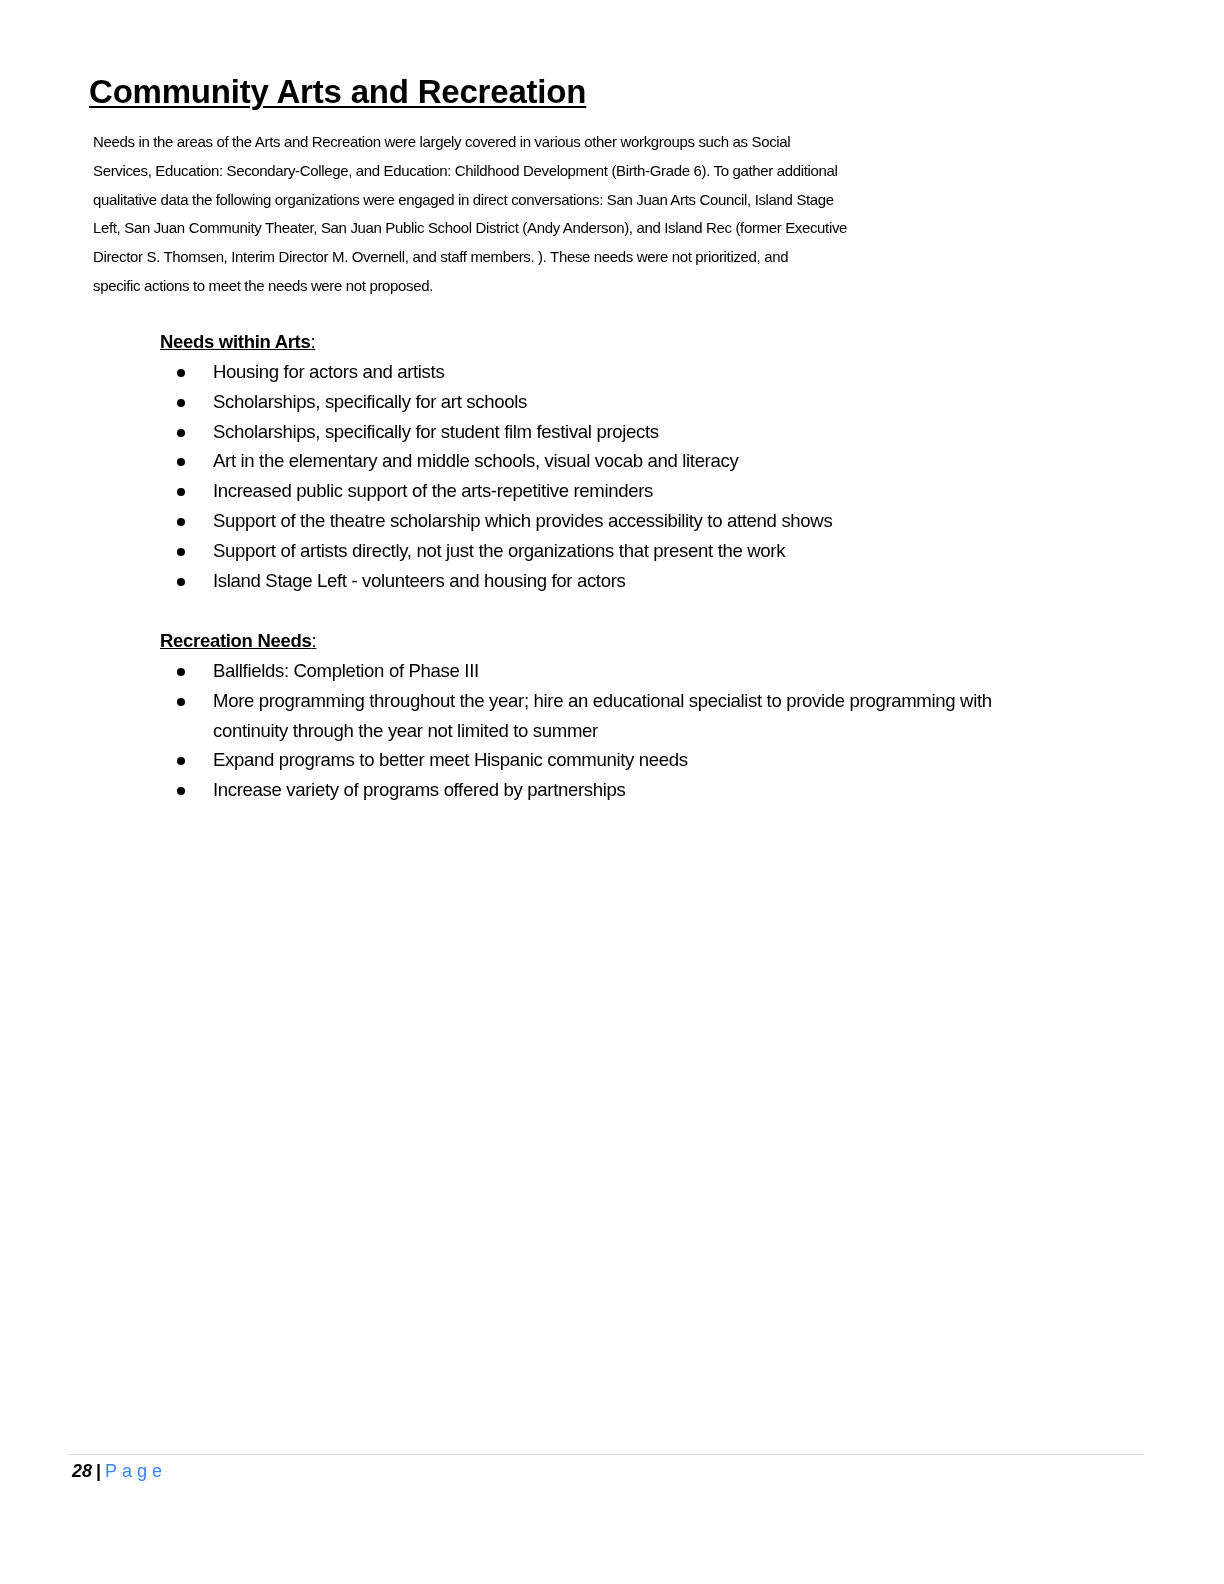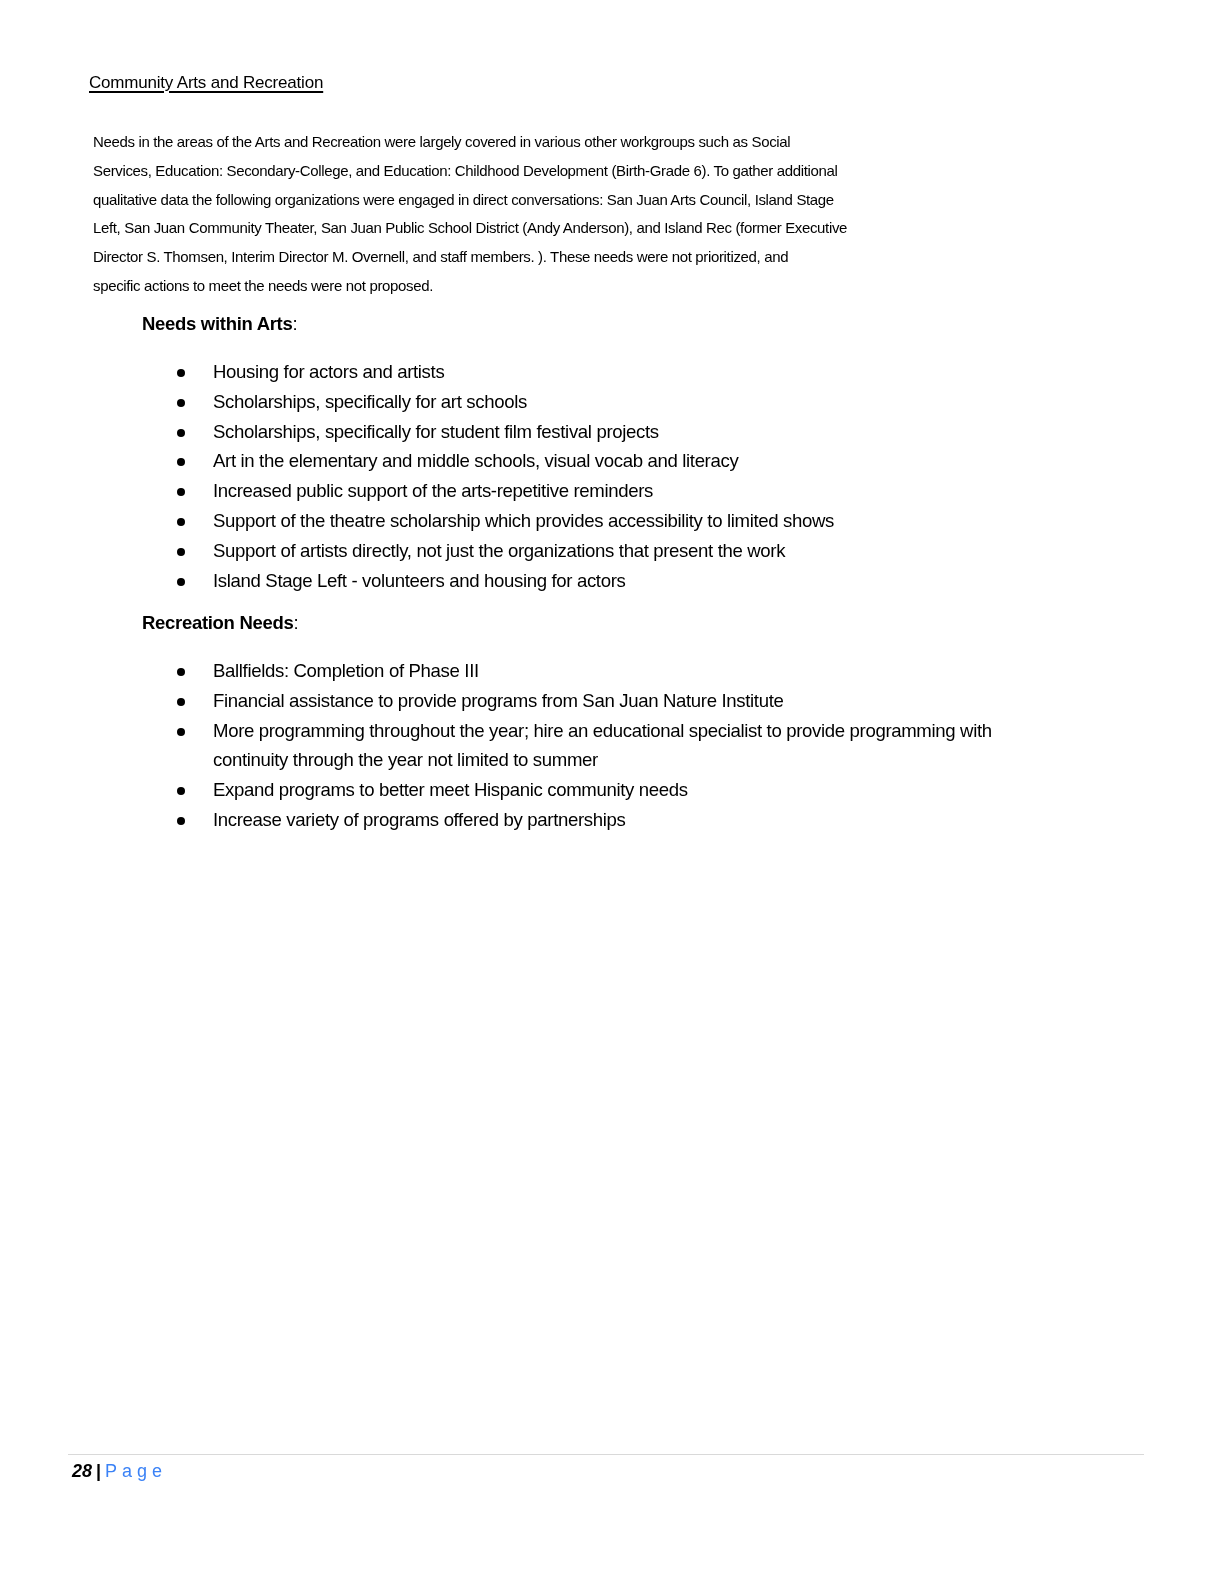--- a/index.html
+++ b/index.html
@@ -2,31 +2,31 @@
 <html><head>
 <meta charset="utf-8">
 <style>
   html, body { margin: 0; padding: 0; background: #ffffff; }
   body {
     width: 1224px; height: 1584px; position: relative; overflow: hidden;
     font-family: "Liberation Sans", sans-serif; color: #000;
   }
   .title {
     position: absolute; left: 89px; top: 73px;
-    font-size: 17px; font-weight: normal; text-decoration: underline;
+    font-size: 33px; font-weight: bold; text-decoration: underline;
     text-underline-offset: 3px; text-decoration-thickness: 2px;
     letter-spacing: -0.2px; margin: 0;
   }
   .intro {
     position: absolute; left: 89px; top: 124px; width: 1050px;
     font-size: 15px; line-height: 28.8px; letter-spacing: -0.35px; margin: 4px;
   }
   .intro span { display: block; white-space: nowrap; }
   .subhead {
-    position: absolute; left: 142px; font-size: 18.5px; margin: 0; letter-spacing: -0.3px;
+    position: absolute; left: 142px; font-size: 18.5px; margin: 18px; letter-spacing: -0.3px; text-decoration: underline;
   }
   .subhead b { font-weight: bold; }
   ul.list { position: absolute; left: 0; margin: 0; padding: 0; list-style: none; }
   ul.list li {
     position: relative; padding-left: 213px; font-size: 18.6px;
     line-height: 29.8px; letter-spacing: -0.35px; white-space: nowrap;
   }
   ul.list li .bullet {
     position: absolute; left: 177px; top: 12px; width: 8px; height: 8px;
     border-radius: 50%; background: #000;
@@ -56,30 +56,29 @@
 </p>
 
 <p class="subhead" style="top:313px;"><b>Needs within Arts</b><span>:</span></p>
 
 <ul class="list" style="top:357px;">
   <li><i class="bullet"></i><span>Housing for actors and artists</span></li>
   <li><i class="bullet"></i><span>Scholarships, specifically for art schools</span></li>
   <li><i class="bullet"></i><span>Scholarships, specifically for student film festival projects</span></li>
   <li><i class="bullet"></i><span>Art in the elementary and middle schools, visual vocab and literacy</span></li>
   <li><i class="bullet"></i><span>Increased public support of the arts-repetitive reminders</span></li>
-  <li><i class="bullet"></i><span>Support of the theatre scholarship which provides accessibility to limited shows</span></li>
+  <li><i class="bullet"></i><span>Support of the theatre scholarship which provides accessibility to attend shows</span></li>
   <li><i class="bullet"></i><span>Support of artists directly, not just the organizations that present the work</span></li>
   <li><i class="bullet"></i><span>Island Stage Left - volunteers and housing for actors</span></li>
 </ul>
 
 <p class="subhead" style="top:612px;"><b>Recreation Needs</b><span>:</span></p>
 
 <ul class="list" style="top:656px;">
   <li><i class="bullet"></i><span>Ballfields:  Completion of Phase III</span></li>
-  <li><i class="bullet"></i><span>Financial assistance to provide programs from San Juan Nature Institute</span></li>
   <li><i class="bullet"></i><span>More programming throughout the year; hire an educational specialist to provide programming with</span></li>
   <li><span>continuity through the year not limited to summer</span></li>
   <li><i class="bullet"></i><span>Expand programs to better meet Hispanic community needs</span></li>
   <li><i class="bullet"></i><span>Increase variety of programs offered by partnerships</span></li>
 </ul>
 
 <div class="footer-rule"></div>
 <div class="footer">
   <span class="num">28</span><span class="sep">|</span><span class="page">Page</span>
 </div>

